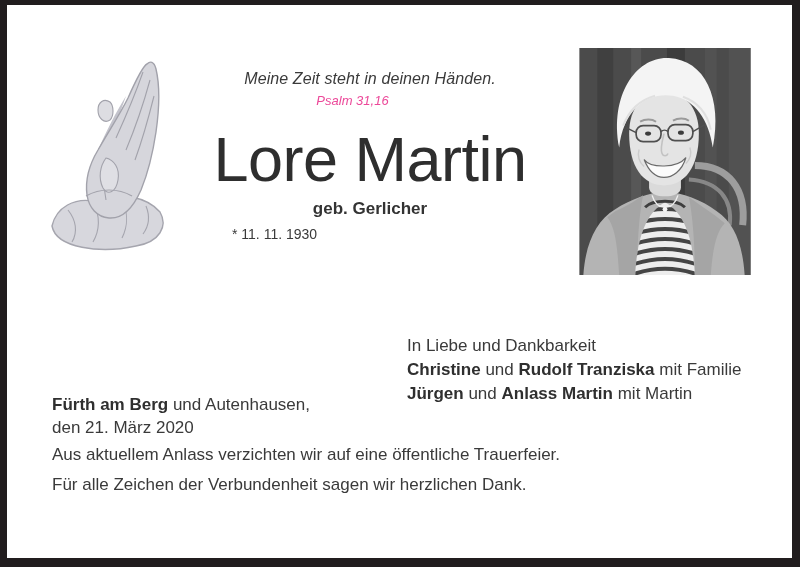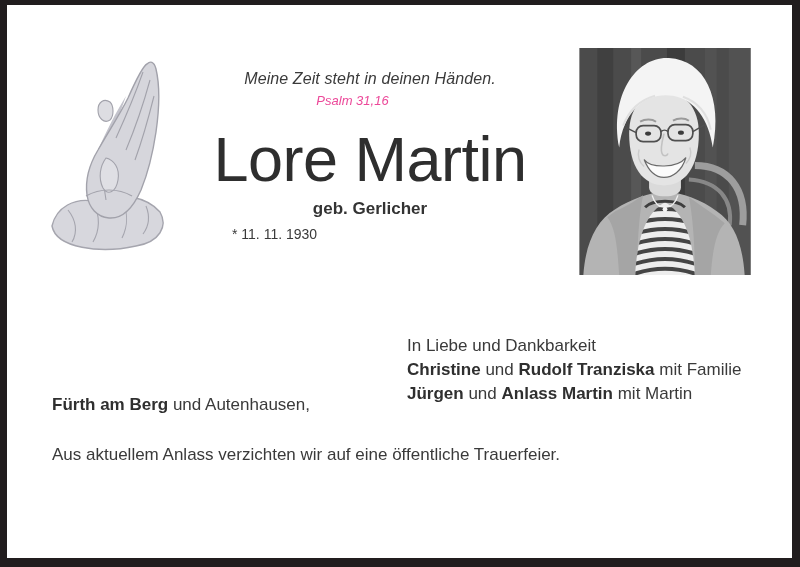--- a/index.html
+++ b/index.html
@@ -136,25 +136,27 @@
       <path d="M44,78 C50,62 62,52 76,48 M132,82 C128,64 118,54 104,49" fill="none" stroke="#e0e0e0" stroke-width="2"></path>
 
       <rect x="57" y="78" width="25" height="16" rx="7" fill="none" stroke="#4f4f4f" stroke-width="1.7"></rect>
       <rect x="89" y="77" width="25" height="16" rx="7" fill="none" stroke="#4f4f4f" stroke-width="1.7"></rect>
       <path d="M82,84 C84,82 87,82 89,84 M57,85 L47,80 M114,84 L126,77" fill="none" stroke="#4f4f4f" stroke-width="1.5"></path>
     </svg>
   </div>
 
   <div class="abs text-block dateline">
     <div><b>Fürth am Berg</b><span> und Autenhausen,</span></div>
+    <div>den 21. März 2020</div>
   </div>
 
   <div class="abs text-block mourners">
     <div>In Liebe und Dankbarkeit</div>
     <div><b>Christine</b><span> und </span><b>Rudolf Tranziska</b><span> mit Familie</span></div>
     <div><b>Jürgen</b><span> und </span><b>Anlass Martin</b><span> mit Martin</span></div>
   </div>
 
   <div class="abs text-block message">
     <div>Aus aktuellem Anlass verzichten wir auf eine öffentliche Trauerfeier.</div>
+    <div>Für alle Zeichen der Verbundenheit sagen wir herzlichen Dank.</div>
   </div>
 
 </div>
 
 </body></html>

